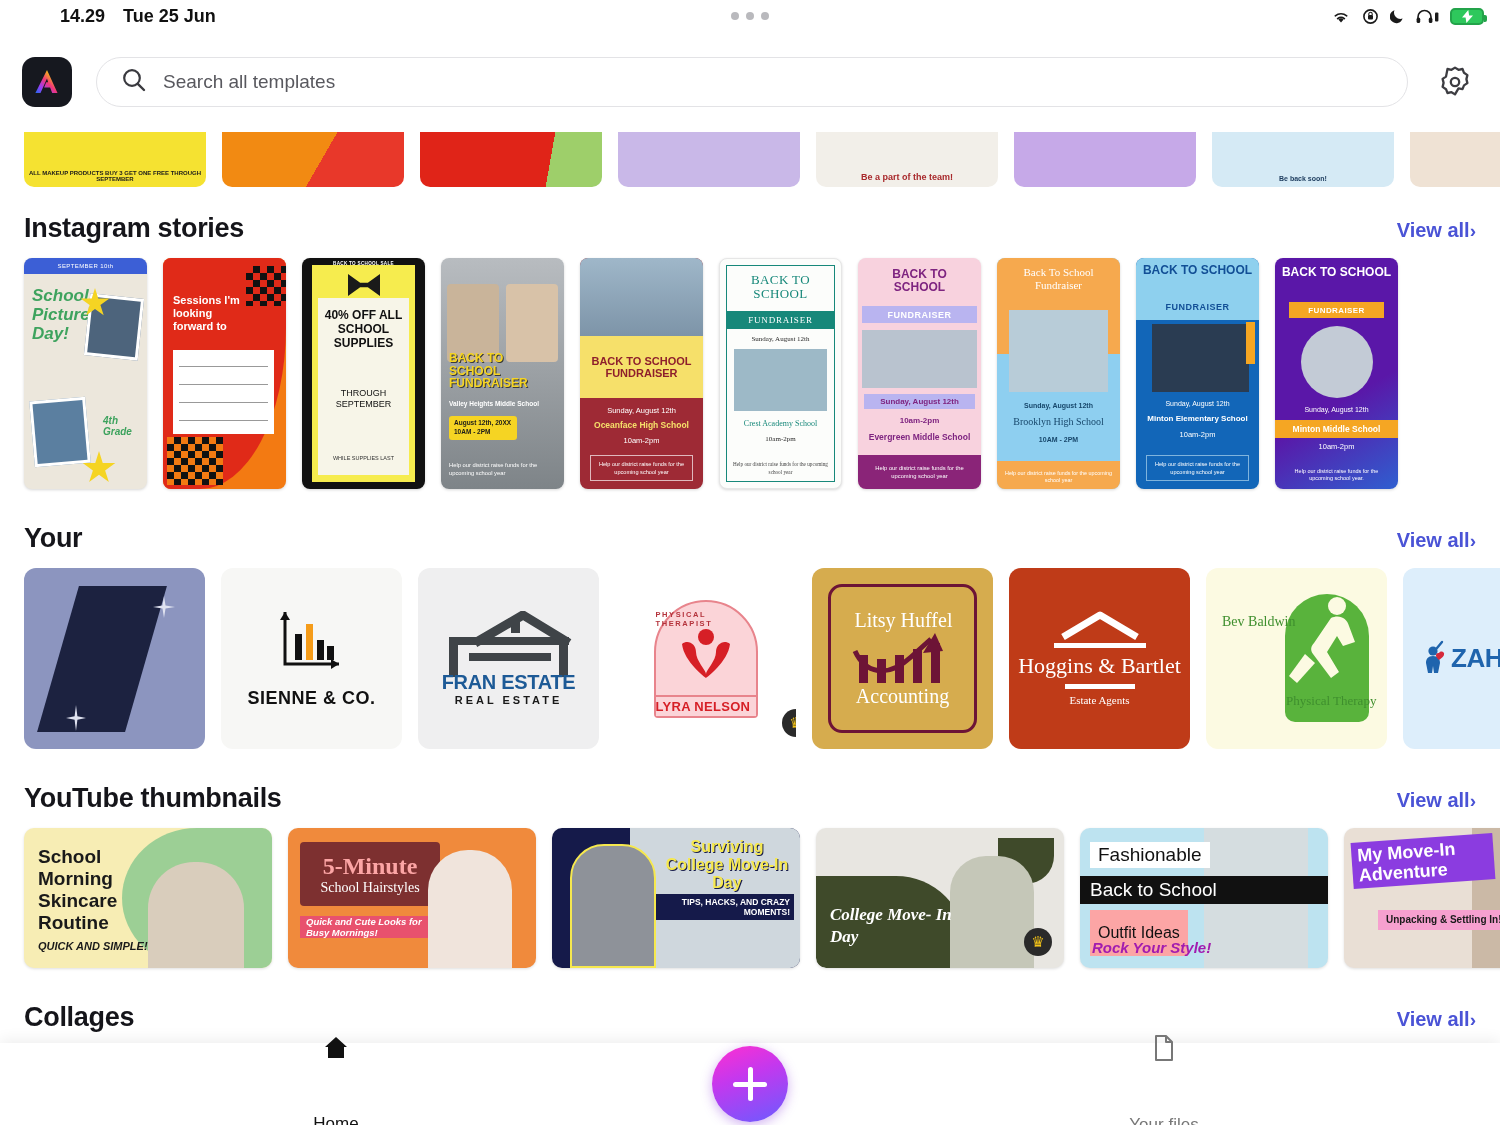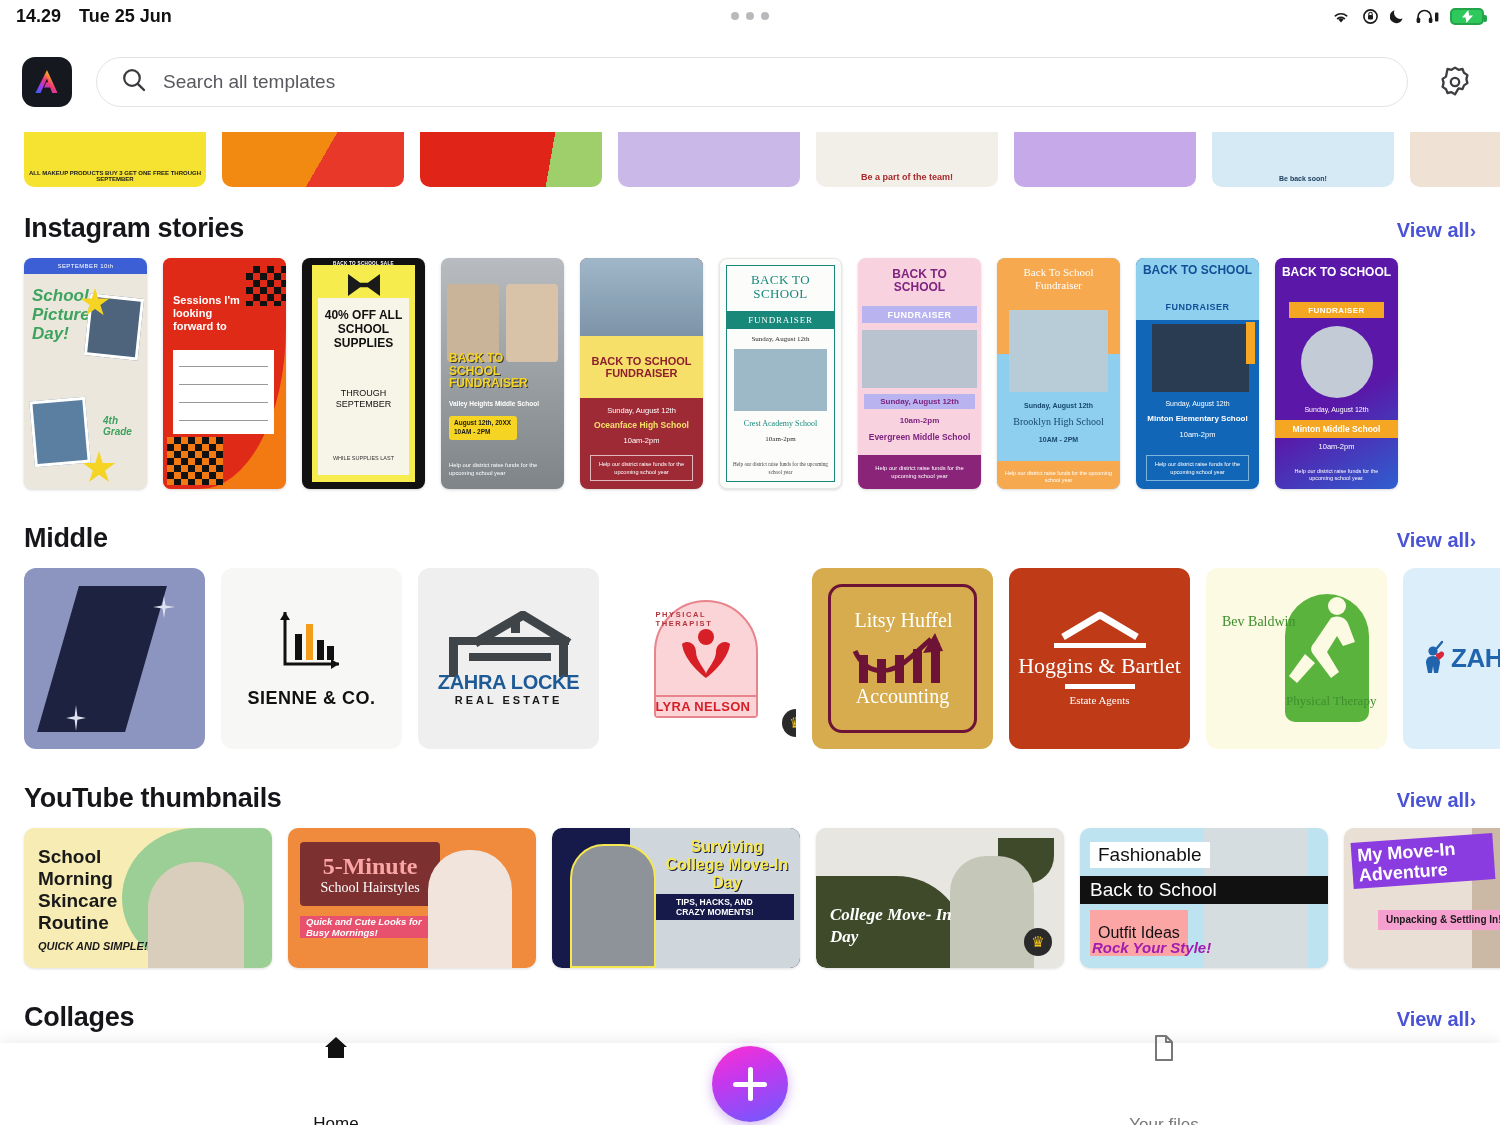--- a/index.html
+++ b/index.html
@@ -8,21 +8,21 @@
     font-family: "Liberation Sans", sans-serif;
     background: #ffffff;
     overflow: hidden;
   }
 
   
   .statusbar {
     height: 32px; display: flex; align-items: center;
     padding: 0 16px; position: relative;
   }
-  .sb-left { display: flex; align-items: center; gap: 18px; font-size: 18px; font-weight: 700; color: #111; }
+  .sb-left { display: flex; align-items: center; gap: 18px; font-size: 18px; font-weight: 700; color: #111; margin-left: 44px; }
   .sb-dots { position: absolute; left: 0; right: 0; display: flex; justify-content: center; gap: 7px; }
   .sb-dots i { width: 8px; height: 8px; border-radius: 50%; background: #b9b9bd; display: block; }
   .sb-right { margin-left: auto; display: flex; align-items: center; gap: 11px; }
   .sb-right svg { display: block; }
   .batt {
     width: 34px; height: 17px; border: 2px solid #23a34a; border-radius: 5px;
     background: #2ec85c; position: relative; display: flex; align-items: center; justify-content: center;
   }
   .batt:after { content:""; position:absolute; right:-5px; top:5px; width:3px; height:7px; background:#23a34a; border-radius:0 2px 2px 0; }
 
@@ -338,21 +338,21 @@
       <div style="position:absolute;top:148px;left:0;right:0;font-size:7px;color:#fff">Sunday, August 12th</div>
       <div style="position:absolute;top:162px;left:0;right:0;height:18px;background:#f5a623;display:flex;align-items:center;justify-content:center">
         <span style="font-weight:700;font-size:8.5px;color:#fff">Minton Middle School</span>
       </div>
       <div style="position:absolute;top:184px;left:0;right:0;font-size:7.5px;color:#fff">10am-2pm</div>
       <div style="position:absolute;bottom:6px;left:8px;right:8px;font-size:5.5px;color:#fff;line-height:1.4">Help our district raise funds for the upcoming school year.</div>
     </div>
   </div>
 
   <div class="section-head">
-    <div class="section-title">Middle</div>
+    <div class="section-title">Your</div>
     <div class="view-all">
       <span>View all</span>
       <span class="chev">›</span>
     </div>
   </div>
 
   <div class="logos-row" style="margin-bottom:34px">
 
     <div class="logocard" style="background:#8c95bf">
       <div style="position:absolute;left:34px;top:18px;width:88px;height:146px;background:#1c2240;transform:skewX(-16deg)"></div>
@@ -375,21 +375,21 @@
 
     <div class="logocard" style="background:#efeff0;flex-direction:column">
       <svg width="128" height="66" viewBox="0 0 128 66">
         <path d="M4 30h120" stroke="#3f4448" stroke-width="8" fill="none"></path>
         <path d="M30 32L78 4l46 28" stroke="#3f4448" stroke-width="9" fill="none" stroke-linejoin="round"></path>
         <rect x="66" y="6" width="9" height="16" fill="#3f4448"></rect>
         <rect x="4" y="28" width="9" height="38" fill="#3f4448"></rect>
         <rect x="114" y="28" width="9" height="38" fill="#3f4448"></rect>
         <rect x="24" y="42" width="82" height="8" fill="#3f4448"></rect>
       </svg>
-      <div style="font-size:20px;font-weight:700;color:#1d5a96;letter-spacing:-.3px;margin-top:-6px">ZAHRA LOCKE</div>
+      <div style="font-size:20px;font-weight:700;color:#1d5a96;letter-spacing:-.3px;margin-top:-6px">FRAN ESTATE</div>
       <div style="font-size:11px;font-weight:700;color:#1a1a1a;letter-spacing:3px">REAL ESTATE</div>
     </div>
 
     <div class="logocard" style="background:#ffffff">
       <div style="position:relative;width:104px;height:118px;background:#fbd4d8;border:2px solid #e8848c;border-radius:52px 52px 4px 4px;display:flex;flex-direction:column;align-items:center;justify-content:flex-end">
         <div style="position:absolute;top:8px;left:0;right:0;font-size:7.5px;font-weight:600;color:#b4333c;letter-spacing:1.6px">PHYSICAL THERAPIST</div>
         <svg width="56" height="56" viewBox="0 0 56 56" style="position:absolute;top:26px">
           <circle cx="28" cy="9" r="8" fill="#d61f26"></circle>
           <path d="M4 16c6-5 14 0 14 8 0 9 10 18 10 22 0-4 10-13 10-22 0-8 8-13 14-8-2 18-24 34-24 34S6 34 4 16z" fill="#d61f26"></path>
         </svg>
@@ -472,21 +472,21 @@
       <div style="position:absolute;left:12px;top:88px;width:140px;height:22px;background:#e8516e;display:flex;align-items:center;padding-left:6px">
         <span style="font-size:9.5px;font-style:italic;color:#fff;font-weight:700">Quick and Cute Looks for Busy Mornings!</span>
       </div>
       <div style="position:absolute;right:24px;bottom:0;width:84px;height:118px;background:#f0e4dc;border-radius:40px 40px 0 0"></div>
     </div>
 
     <div class="yt" style="background:#151a4a">
       <div style="position:absolute;right:0;top:0;width:170px;height:140px;background:#cfd7dd"></div>
       <div style="position:absolute;left:18px;bottom:0;width:86px;height:124px;background:#8e9299;border-radius:34px 34px 0 0;border:2px solid #f6e84e"></div>
       <div style="position:absolute;left:108px;top:10px;right:6px;font-size:16px;font-weight:700;color:#f6e84e;line-height:1.12;text-align:center;text-shadow:1px 1px 0 #151a4a">Surviving College Move-In Day</div>
-      <div style="position:absolute;left:104px;top:66px;right:6px;background:#151a4a;padding:3px 20px;font-size:8.5px;font-weight:700;color:#fff;text-align:left">TIPS, HACKS, AND CRAZY MOMENTS!</div>
+      <div style="position:absolute;left:104px;top:66px;right:6px;background:#151a4a;padding:3px 4px;font-size:8.5px;font-weight:700;color:#fff;text-align:right">TIPS, HACKS, AND CRAZY MOMENTS!</div>
     </div>
 
     <div class="yt" style="background:#e8e6e1">
       <div style="position:absolute;left:0;bottom:0;width:150px;height:92px;background:#3f4a2a;border-radius:0 70px 0 10px"></div>
       <div style="position:absolute;right:10px;top:10px;width:56px;height:46px;background:#3f4a2a;border-radius:0 0 30px 30px"></div>
       <div style="position:absolute;right:30px;top:28px;width:84px;height:112px;background:#c5c7b8;border-radius:36px 36px 0 0"></div>
       <div style="position:absolute;left:14px;bottom:20px;width:124px;font-family:'Liberation Serif',serif;font-style:italic;font-size:17px;font-weight:700;color:#fff;line-height:1.3;text-align:left">College Move- In Day</div>
       <div class="crown" style="right:12px;bottom:12px">♛</div>
     </div>
 

